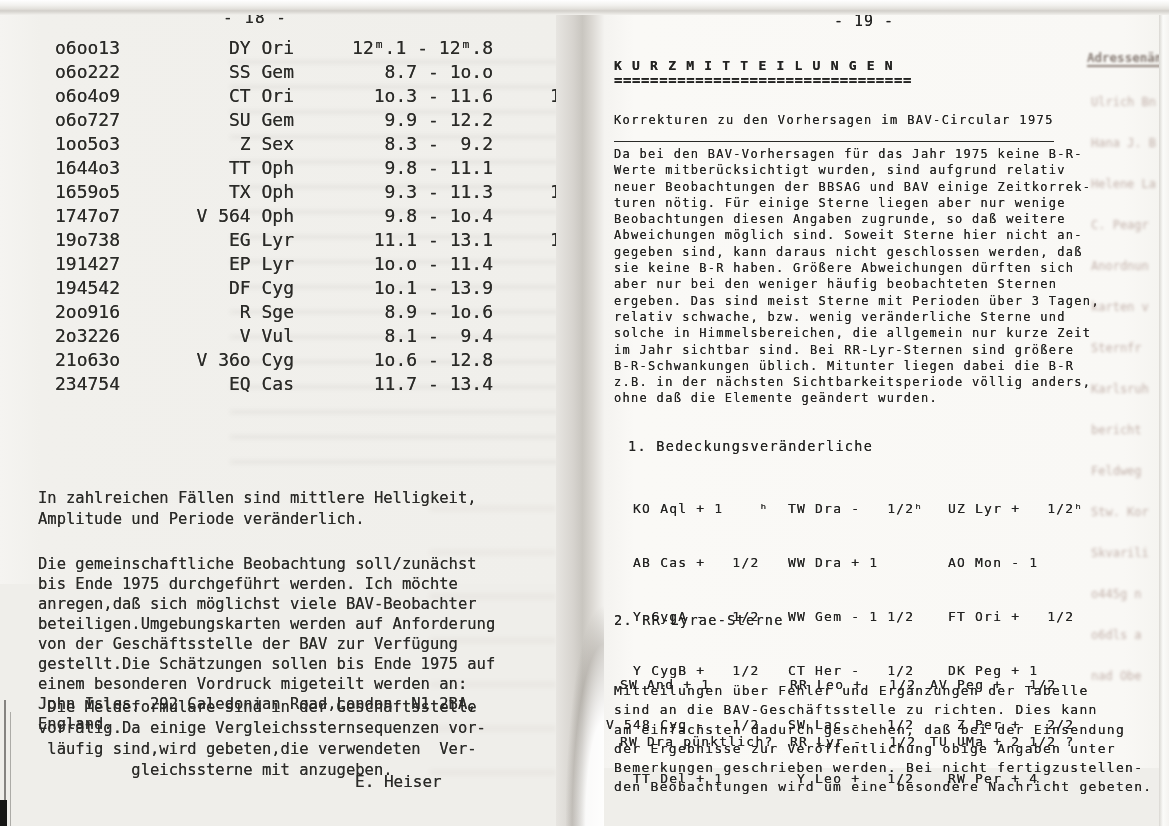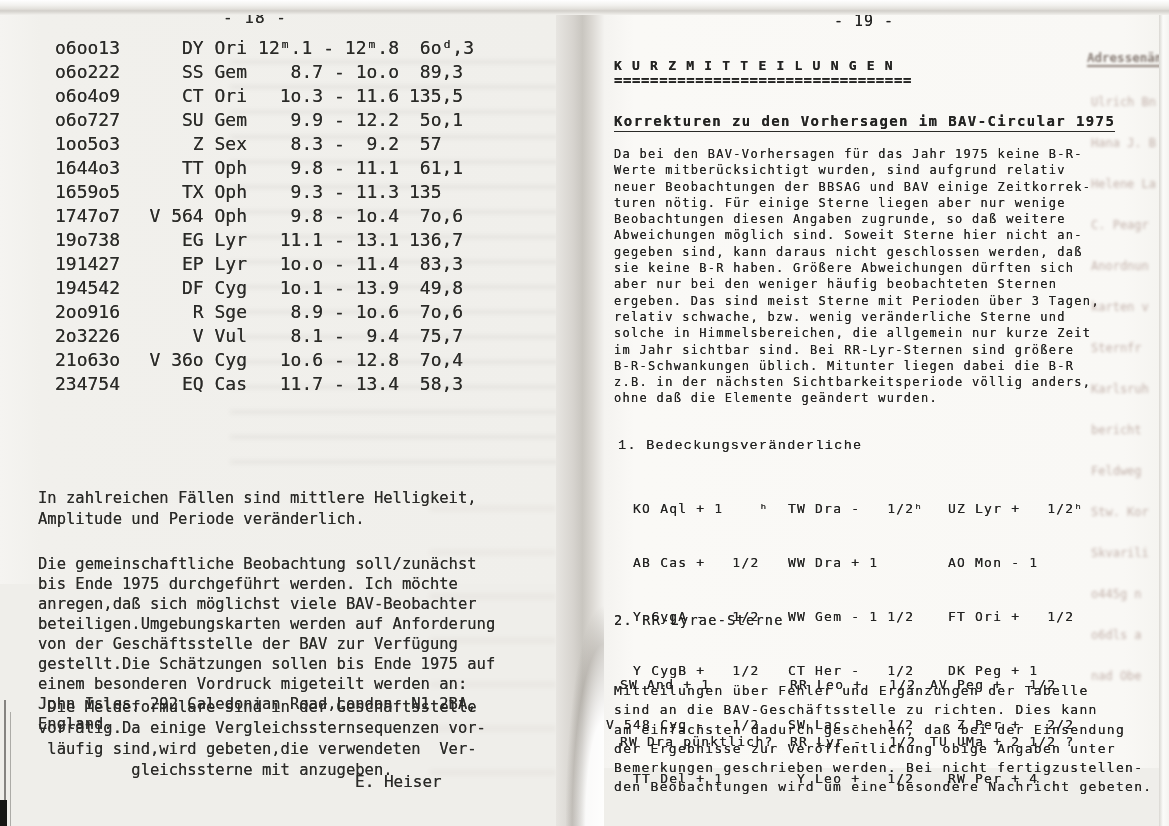--- a/index.html
+++ b/index.html
@@ -24,40 +24,40 @@
     background:linear-gradient(180deg,#ffffff 0,#f2f1ee 35%,#e2e0db 60%,#d2cfca 72%,#f1f0ec 100%);}
 
   
   .tw{color:#2a2a27;text-shadow:0 0 .6px rgba(30,30,28,.75);}
   .tw-r{color:#232322;text-shadow:0 0 .6px rgba(25,25,23,.8);}
   .abs{position:absolute;}
 
   
   .pagenum-l{left:40px;top:8px;width:430px;text-align:center;font-size:16px;letter-spacing:1px;}
   #star-table{left:55px;top:36px;font-size:18px;line-height:24px;}
-  .trow{display:flex;}
+  .trow{display:flex;gap:47px;}
   .c-id{width:70px;}
   .c-name{width:122px;text-align:right;white-space:pre;}
   .c-range{width:152px;text-align:right;white-space:pre;}
   .c-period{margin-left:10px;white-space:pre;}
   .para-l{font-size:15.5px;line-height:20px;white-space:pre;}
   #p1{left:38px;top:488px;line-height:21px;}
   #p2{left:38px;top:554px;}
   #p3{left:38px;top:697px;line-height:21px;text-align:center;}
   #signature{left:355px;top:772px;font-size:16px;}
 
   
   .pagenum-r{left:10px;top:12px;width:500px;text-align:center;font-size:15px;letter-spacing:1px;}
   #kurz-title{left:10px;top:58px;font-size:13px;letter-spacing:1.2px;font-weight:bold;}
   #kurz-underline{left:10px;top:72px;font-size:14px;letter-spacing:0.6px;font-weight:bold;}
-  #subtitle{left:10px;top:113px;font-size:14px;letter-spacing:1.4px;font-weight:bold;
-            border-bottom:1.5px solid #2a2a27;padding-bottom:2px;}
+  #subtitle{left:10px;top:113px;font-size:12px;letter-spacing:1.4px;font-weight:normal;
+            border-bottom:1.5px solid #2a2a27;padding-bottom:14px;}
   #intro{left:10px;top:146px;font-size:12px;letter-spacing:1.3px;line-height:16.3px;white-space:pre;}
   .sec-title{font-size:13.5px;letter-spacing:1.3px;}
-  #sec1-title{left:14px;top:438px;font-family:Liberation Mono, monospace;}
+  #sec1-title{left:24px;top:438px;}
   #sec2-title{left:10px;top:612px;}
   .tcol{font-size:13px;letter-spacing:1.2px;line-height:18px;white-space:pre;}
   #t1c0{left:2px;top:464px;}
   #t1c1{left:184px;top:464px;}
   #t1c2{left:344px;top:464px;}
   .tcol2{font-size:13px;letter-spacing:1.2px;line-height:19px;white-space:pre;}
   #t2c0{left:16px;top:637px;}
   #t2c1{left:186px;top:637px;}
   #t2c2{left:326px;top:637px;}
   #closing{left:10px;top:681px;font-size:13px;letter-spacing:1.3px;line-height:19.3px;white-space:pre;}

